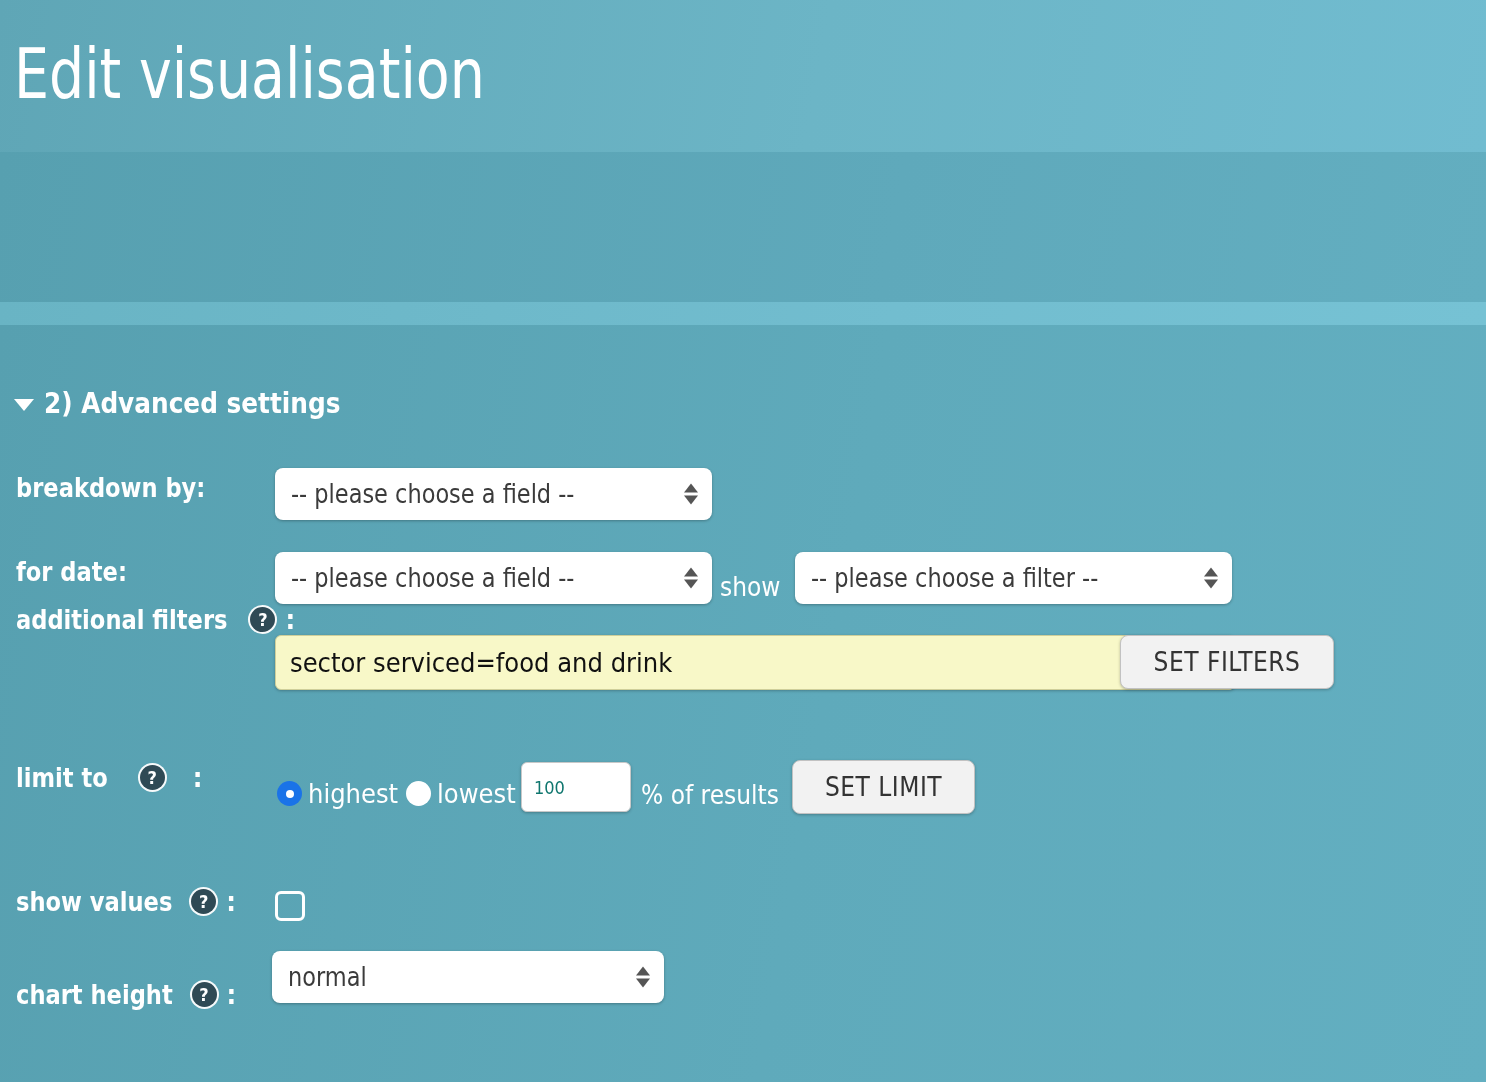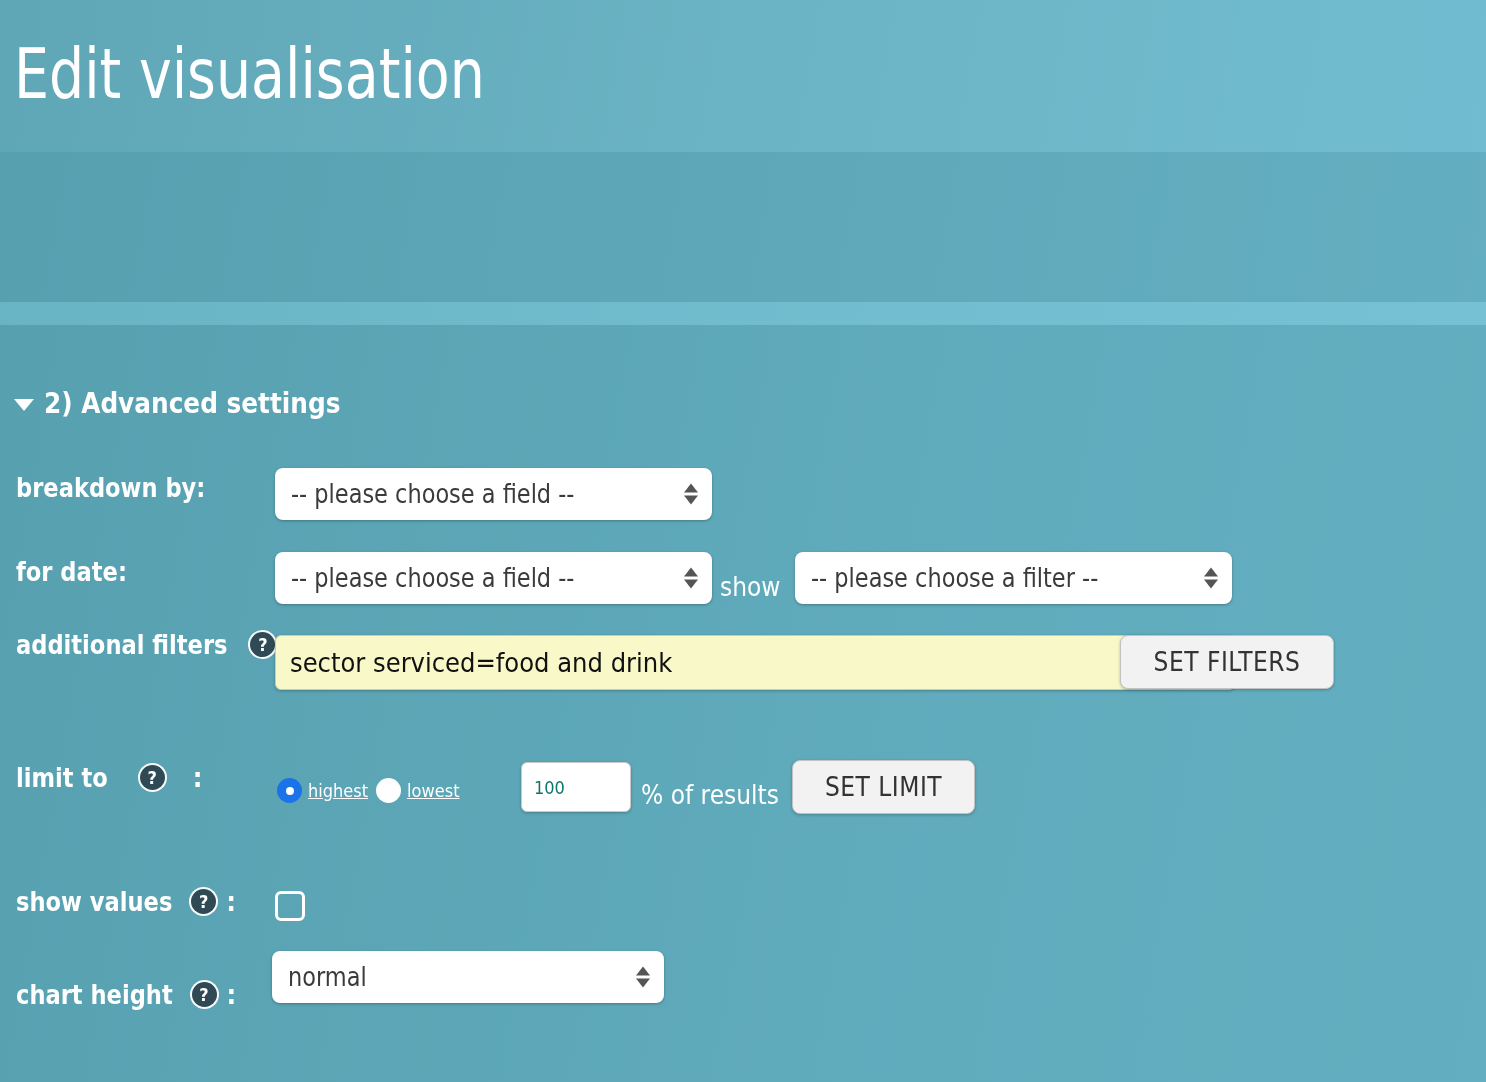--- a/index.html
+++ b/index.html
@@ -248,24 +248,23 @@
   }
   .radio.checked { background: #1a73e8; }
   .radio.checked::after {
     content: "";
     width: 8px; height: 8px;
     border-radius: 50%;
     background: #ffffff;
   }
   .radio-label {
     color: #ffffff;
-    font-size: 18px;
-    font-family: "DejaVu Sans Condensed", "Liberation Sans Narrow", "Liberation Sans", sans-serif;
-    white-space: nowrap;
-    text-decoration: underline;
+    font-size: 27px;
+    font-family: "DejaVu Sans Condensed", "Liberation Sans Narrow", "Liberation Sans", sans-serif;
+    white-space: nowrap;
   }
 
   .checkbox {
     position: absolute;
     width: 30px; height: 30px;
     border: 3px solid #ffffff;
     border-radius: 6px;
     background: transparent;
     box-sizing: border-box;
   }
@@ -312,21 +311,21 @@
   </div>
   <div class="inline-word" style="left:720px; top:572px;">show</div>
   <div class="select-box" style="left:795px; top:552px; width:437px; height:52px;">
     <span class="select-text">-- please choose a filter --</span>
     <span class="stepper">
       <span class="up"></span>
       <span class="down"></span>
     </span>
   </div>
 
-  <div class="form-label" style="top:629px;">
+  <div class="form-label" style="top:604px;">
     <span class="label-text">additional filters</span>
     <span class="help-icon">?</span>
     <span class="colon">:</span>
   </div>
   <div class="text-input" style="left:275px; top:635px; width:960px; height:55px;">
     <span>sector serviced=food and drink</span>
   </div>
   <div class="btn" style="left:1120px; top:635px; width:214px; height:54px;">
     <span>SET FILTERS</span>
   </div>

